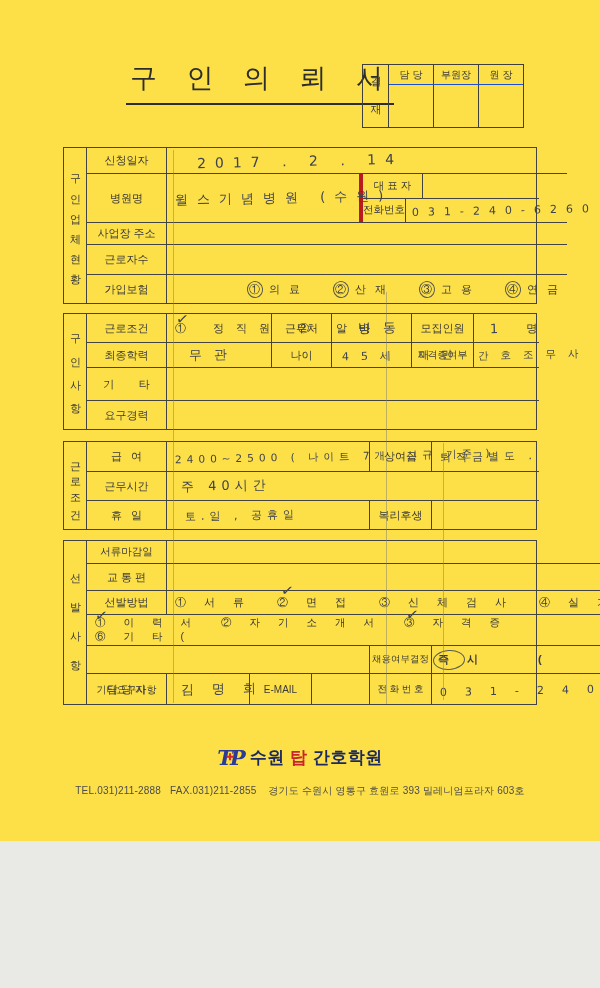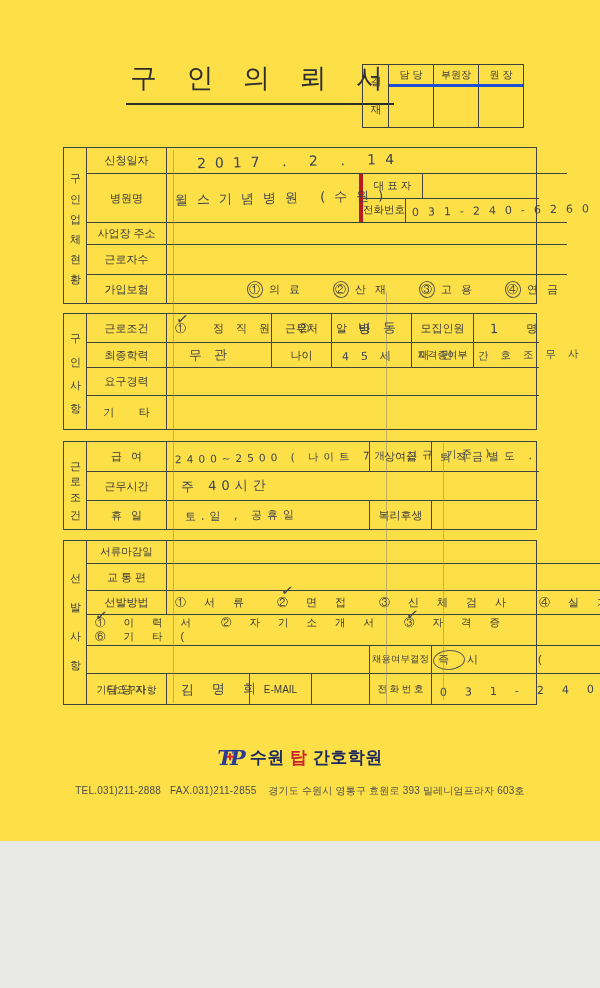--- a/index.html
+++ b/index.html
@@ -11,21 +11,21 @@
          color:#2d2d2d;border-bottom:2px solid #2d2d2d;padding:0 0 7px 4px;font-weight:500;}
 
   
   .approval{position:absolute;left:362px;top:64px;width:162px;height:64px;
             border:1.5px solid #3f3f3f;display:flex;box-sizing:border-box;background:transparent;}
   .approval .stamp{width:25px;border-right:1px solid #3f3f3f;display:flex;
                    align-items:center;justify-content:center;}
   .approval .stamp span{writing-mode:vertical-lr;text-orientation:upright;
                         letter-spacing:17px;font-size:11px;color:#3a3a3a;}
   .approval .cols{flex:1;display:flex;flex-direction:column;}
-  .approval .head{display:flex;height:19px;border-bottom:3px solid #1d4ed8;}
+  .approval .head{display:flex;height:19px;border-bottom:1px solid #1d4ed8;}
   .approval .head span{flex:1;border-right:1px solid #3f3f3f;display:flex;
                        align-items:center;justify-content:center;font-size:10px;white-space:pre;}
   .approval .head span:last-child{border-right:none;}
   .approval .body{flex:1;display:flex;}
   .approval .body span{flex:1;border-right:1px solid #3f3f3f;}
   .approval .body span:last-child{border-right:none;}
 
   
   .sec{position:absolute;left:63px;width:474px;border:1.5px solid #434343;
        display:flex;box-sizing:border-box;}
@@ -185,26 +185,26 @@
         </div>
         <div class="lab" style="width:60px;">나이</div>
         <div class="val br" style="width:80px;padding-left:10px;">
           <span class="hw hw-sm">45세 미만</span>
         </div>
         <div class="lab fs10" style="width:62px;">자격증여부</div>
         <div class="val" style="width:65px;padding-left:4px;">
           <span class="hw hw-xs">간호조무사</span>
         </div>
       </div>
+      <div class="row" style="height:33px;">
+        <div class="lab" style="width:80px;">기        타</div>
+        <div class="val grow"></div>
+      </div>
       <div class="row" style="height:28px;">
         <div class="lab" style="width:80px;">요구경력</div>
-        <div class="val grow"></div>
-      </div>
-      <div class="row" style="height:33px;">
-        <div class="lab" style="width:80px;">기        타</div>
         <div class="val grow"></div>
       </div>
     </div>
   </div>
 
   <div class="sec sp5" style="top:441px;">
     <div class="side">
       <span>근로조건</span>
     </div>
     <div class="rows">
@@ -271,21 +271,21 @@
           <div style="display:flex;width:100%;">
             <span>⑥기타(</span>
             
           </div>
         </div>
       </div>
       <div class="row" style="height:28px;">
         <div class="lab fs10" style="width:80px;margin-top:44px;">기타요구사항</div>
         <div class="val br" style="width:203px;"></div>
         <div class="lab fs95" style="width:62px;">채용여부결정</div>
-        <div class="val" style="width:107px;padding-left:6px;">
+        <div class="val" style="width:107px;padding-left:6px;font-weight:bold;">
           <span class="opt"><i class="ring-wide"></i><span>즉시</span></span>
           <span>  (      )일후</span>
         </div>
       </div>
       <div class="row" style="height:30px;">
         <div class="lab" style="width:80px;">담 당 자</div>
         <div class="val br" style="width:83px;padding-left:14px;">
           <span class="hw">김명희</span>
         </div>
         <div class="lab fs10" style="width:62px;">E-MAIL</div>

